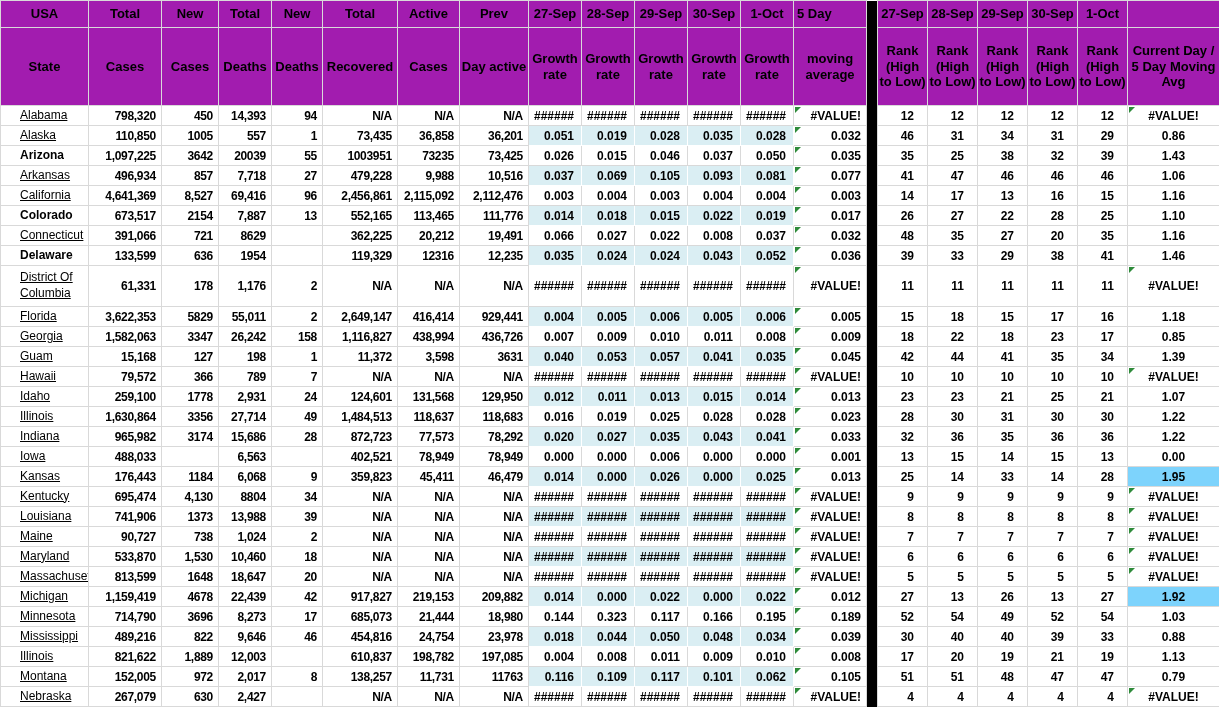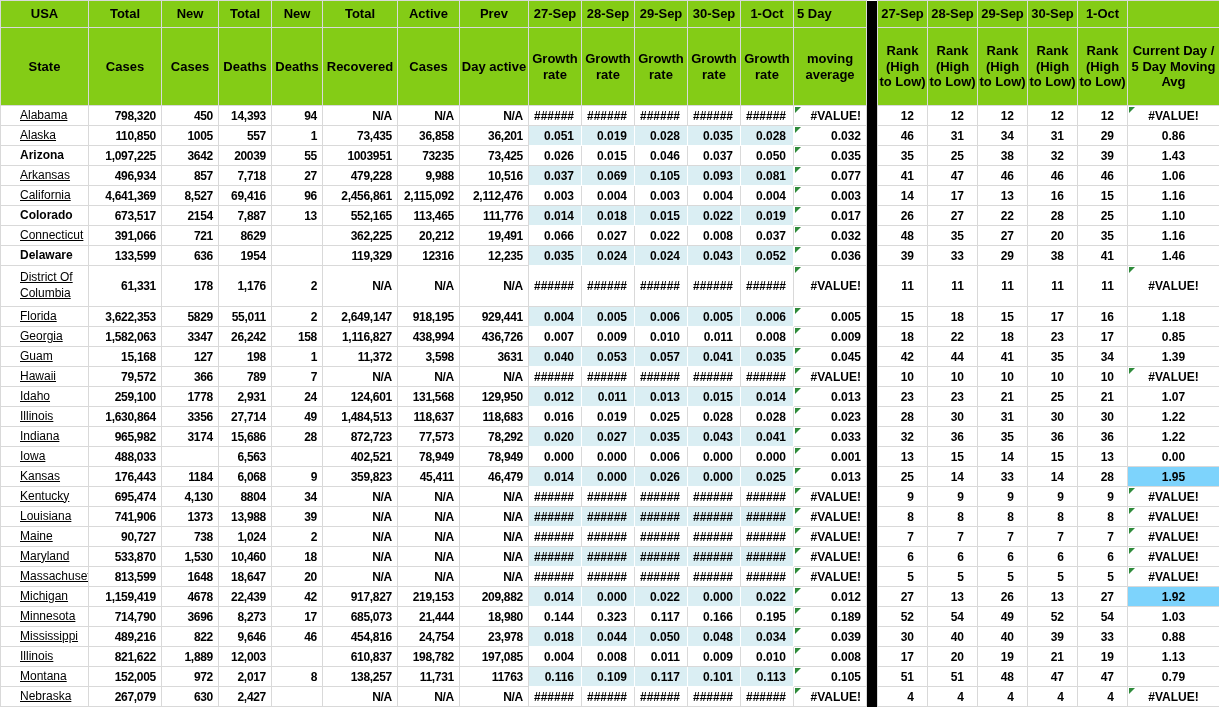--- a/index.html
+++ b/index.html
@@ -1,20 +1,20 @@
 <!DOCTYPE html>
 <html><head>
 <meta charset="utf-8">
 <style>
   * { box-sizing: border-box; }
   html,body { margin:0; padding:0; background:#ffffff; }
   body { width:1219px; height:711px; overflow:hidden; font-family:"Liberation Sans", sans-serif; color:#000; }
   table { border-collapse:collapse; table-layout:fixed; width:1219px; }
   th, td { border:1px solid #d9d9d9; padding:0; overflow:hidden; white-space:nowrap; }
-  thead th { font-weight:700; font-size:13px; text-align:center; vertical-align:middle; line-height:1.22; background:#84cc16; white-space:normal; }
+  thead th { font-weight:700; font-size:13px; text-align:center; vertical-align:middle; line-height:1.22; background:#a21caf; white-space:normal; }
   thead tr.h1 { height:27px; }
   thead tr.h2 { height:78px; }
   tbody tr { height:20px; }
   tbody tr.tall { height:41px; }
   td { font-size:12px; font-weight:700; vertical-align:middle; }
   td.st { text-align:left; padding-left:19px; font-weight:400; text-decoration:underline; white-space:normal; line-height:1.3; }
   td.st.bst { font-weight:700; text-decoration:none; }
   td.num { text-align:right; padding-right:5px; letter-spacing:-0.3px; }
   td.gr { text-align:right; padding-right:7px; }
   td.avg { text-align:right; padding-right:5px; position:relative; }
@@ -308,21 +308,21 @@
         <td class="rank">11</td>
         <td class="ratio">#VALUE!<span class="tri"></span></td>
       </tr>
       <tr>
         <td class="st">Florida</td>
         <td class="num">3,622,353</td>
         <td class="num">5829</td>
         <td class="num">55,011</td>
         <td class="num">2</td>
         <td class="num">2,649,147</td>
-        <td class="num">918,195</td>
+        <td class="num">416,414</td>
         <td class="num">929,441</td>
         <td class="gr band">0.004</td>
         <td class="gr band">0.005</td>
         <td class="gr band">0.006</td>
         <td class="gr band">0.005</td>
         <td class="gr band">0.006</td>
         <td class="avg">0.005<span class="tri"></span></td>
         <td class="div-col"></td>
         <td class="rank">15</td>
         <td class="rank">18</td>
@@ -728,21 +728,21 @@
         <td class="num">972</td>
         <td class="num">2,017</td>
         <td class="num">8</td>
         <td class="num">138,257</td>
         <td class="num">11,731</td>
         <td class="num">11763</td>
         <td class="gr band">0.116</td>
         <td class="gr band">0.109</td>
         <td class="gr band">0.117</td>
         <td class="gr band">0.101</td>
-        <td class="gr band">0.113</td>
+        <td class="gr band">0.062</td>
         <td class="avg">0.105<span class="tri"></span></td>
         <td class="div-col"></td>
         <td class="rank">51</td>
         <td class="rank">51</td>
         <td class="rank">48</td>
         <td class="rank">47</td>
         <td class="rank">47</td>
         <td class="ratio">0.79</td>
       </tr>
       <tr>

